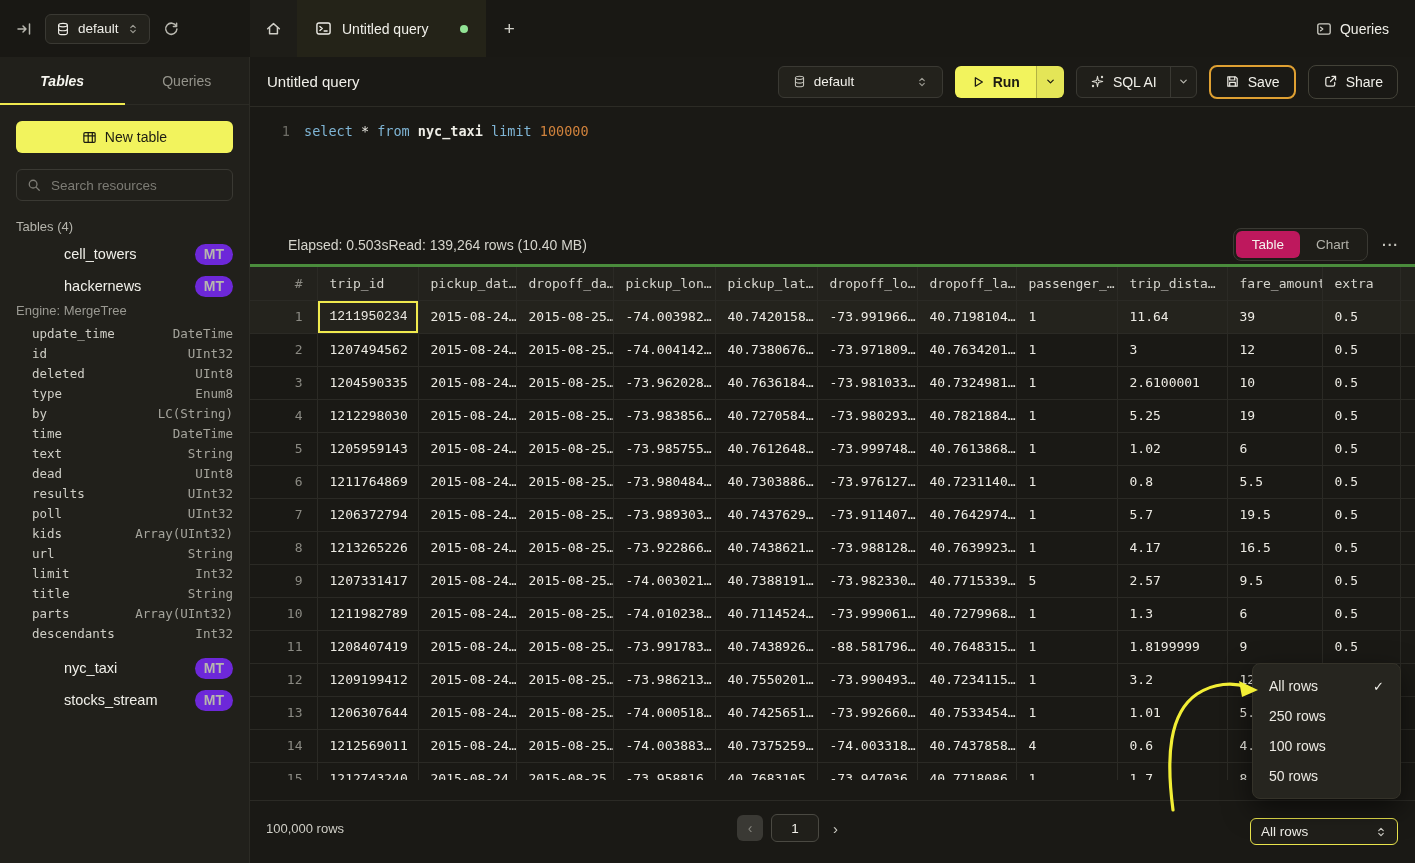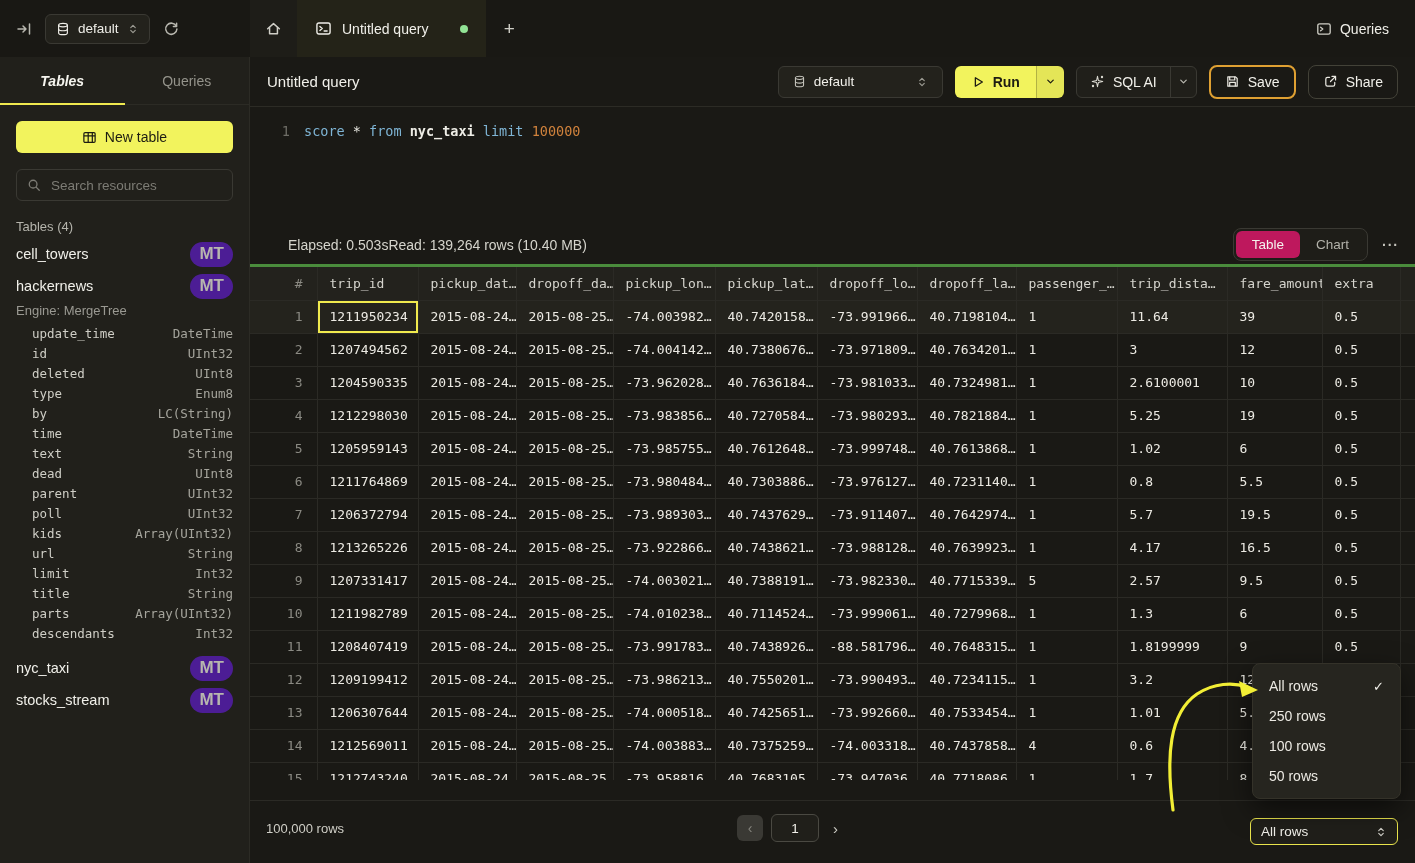--- a/index.html
+++ b/index.html
@@ -30,23 +30,23 @@
   .sidebar-tabs { height:48px; flex:none; display:flex; border-bottom:1px solid #2c2b25; }
   .sidebar-tab { flex:1; display:flex; align-items:center; justify-content:center; font-size:14px; color:#94938b; position:relative; cursor:pointer; }
   .sidebar-tab.active { color:#f5f4ee; font-weight:700;font-style:italic; }
   .sidebar-tab.active::after { content:""; position:absolute; left:0; right:0; bottom:-1px; height:2px; background:#efe94f; }
   .sidebar-scroll { padding:16px; overflow:hidden; }
   .new-table-btn { width:100%; height:32px; background:#f2f35d; color:#1d1c12; border:none; border-radius:6px; font-size:14px; font-weight:500; display:flex; align-items:center; justify-content:center; gap:8px; cursor:pointer; font-family:inherit; }
   .search-box { margin-top:16px; height:32px; border:1px solid #3a3933; border-radius:6px; display:flex; align-items:center; gap:8px; padding:0 10px; color:#7d7c75; }
   .search-box input { background:transparent; border:none; outline:none; color:#e7e6df; font-size:13.5px; width:100%; font-family:inherit; }
   .search-box input::placeholder { color:#7d7c75; }
   .section-label { margin:18px 0 4px; font-size:13px; color:#b5b4ac; }
-  .tbl-row { height:32px; display:flex; align-items:center; justify-content:space-between; cursor:pointer; }
+  .tbl-row { height:32px; display:flex; align-items:center; justify-content:space-between; cursor:pointer;margin-left:48px; }
   .tbl-name { font-size:14.5px; font-weight:500; color:#f1f0ea; }
-  .mt-badge { background:#4c1d95; color:#b7b6ae; font-size:17px; font-weight:700; padding:2.5px 9px; border-radius:999px; }
+  .mt-badge { background:#6d28d9; color:#b7b6ae; font-size:14px; font-weight:700; padding:2.5px 9px; border-radius:999px; }
   .engine-line { font-size:13px; color:#9a9992; margin:1px 0 6px; }
   .cols-list { list-style:none; margin:6px 0 8px; padding:0; }
   .cols-list li { display:flex; justify-content:space-between; padding:2px 0 2px 16px; font-family:"DejaVu Sans Mono", monospace; font-size:12.5px; line-height:16px; }
   .cols-list .cname { color:#cfcec6; }
   .cols-list .ctype { color:#a5a49c; }
 
   
   .main { flex:1; position:relative; display:flex; flex-direction:column; min-width:0; background:#1a1915; }
   .query-header { height:50px; flex:none; display:flex; align-items:center; padding:0 17px; border-bottom:1px solid #2c2b25; }
   .query-title { font-size:15px; color:#f1f0ea; }
@@ -84,21 +84,21 @@
   .green-line { height:3px; flex:none; background:#4a8c3c; }
 
   .table-wrap { height:513px; flex:none; overflow:hidden; position:relative; }
   table.results { border-collapse:collapse; table-layout:fixed; width:1165px; font-family:"DejaVu Sans Mono", monospace; font-size:13px; }
   table.results th, table.results td { height:33px; padding:0 12px; text-align:left; font-weight:400; border-right:1px solid #2b2a25; border-bottom:1px solid #2b2a25; overflow:hidden; white-space:nowrap; }
   table.results thead th { background:#23221d; color:#d6d5ce; }
   table.results td { color:#eceae3; }
   table.results .numcol { text-align:right; color:#8b8a83; padding-right:14px; }
   table.results .fillcol { border-right:none; padding:0; }
   tr.selected td { background:#24231d; }
-  td.focused { box-shadow: inset 0 0 0 2px #f0ea4e; }
+  td.focused { box-shadow: inset 0 0 0 2px #f0ea4e; font-family: Liberation Mono, monospace; }
 
   .footer-bar { margin-top:20px; height:55px; flex:none; border-top:1px solid #2b2a25; display:flex; align-items:center; padding:0 16px; position:relative; }
   .rows-total { font-size:13px; color:#cfcec6; }
   .pagination { position:absolute; left:487px; display:flex; align-items:center; gap:8px; }
   .page-prev { width:26px; height:26px; border-radius:6px; background:#3a3934; color:#85847d; display:flex; align-items:center; justify-content:center; font-size:14px; }
   .page-box { width:48px; height:28px; border:1px solid #4a4942; border-radius:6px; background:#201f1a; display:flex; align-items:center; justify-content:center; font-size:13.5px; color:#f1f0ea; }
   .page-next { color:#cfcec6; font-size:15px; margin-left:6px; cursor:pointer; }
   .pagesize-select { position:absolute; right:17px; top:17px; width:148px; height:27px; border:1.5px solid #e9e44c; border-radius:6px; background:#201f1a; display:flex; align-items:center; justify-content:space-between; padding:0 10px; font-size:13.5px; color:#f1f0ea; cursor:pointer; }
 
   
@@ -239,21 +239,21 @@
               </li>
               <li>
                 <span class="cname">text</span>
                 <span class="ctype">String</span>
               </li>
               <li>
                 <span class="cname">dead</span>
                 <span class="ctype">UInt8</span>
               </li>
               <li>
-                <span class="cname">parent</span>
+                <span class="cname">results</span>
                 <span class="ctype">UInt32</span>
               </li>
               <li>
                 <span class="cname">poll</span>
                 <span class="ctype">UInt32</span>
               </li>
               <li>
                 <span class="cname">kids</span>
                 <span class="ctype">Array(UInt32)</span>
               </li>
@@ -359,21 +359,21 @@
                 </svg>
             </span>
             <span>Share</span>
           </button>
         </div>
       </div>
 
       <div class="editor">
         <div class="code-line">
           <span class="line-no">1</span>
-          <span class="code" id="sql-code"><span class="tok-keyword">score</span><span class="tok-plain"> * </span><span class="tok-keyword">from</span><span class="tok-plain"> </span><span class="tok-table">nyc_taxi</span><span class="tok-plain"> </span><span class="tok-keyword">limit</span><span class="tok-plain"> </span><span class="tok-number">100000</span></span>
+          <span class="code" id="sql-code"><span class="tok-keyword">select</span><span class="tok-plain"> * </span><span class="tok-keyword">from</span><span class="tok-plain"> </span><span class="tok-table">nyc_taxi</span><span class="tok-plain"> </span><span class="tok-keyword">limit</span><span class="tok-plain"> </span><span class="tok-number">100000</span></span>
         </div>
       </div>
 
       <div class="results-toolbar">
         <div class="stats">
           <span>Elapsed: 0.503s</span>
           <span>Read: 139,264 rows (10.40 MB)</span>
         </div>
         <div class="rt-right">
           <div class="view-toggle">

